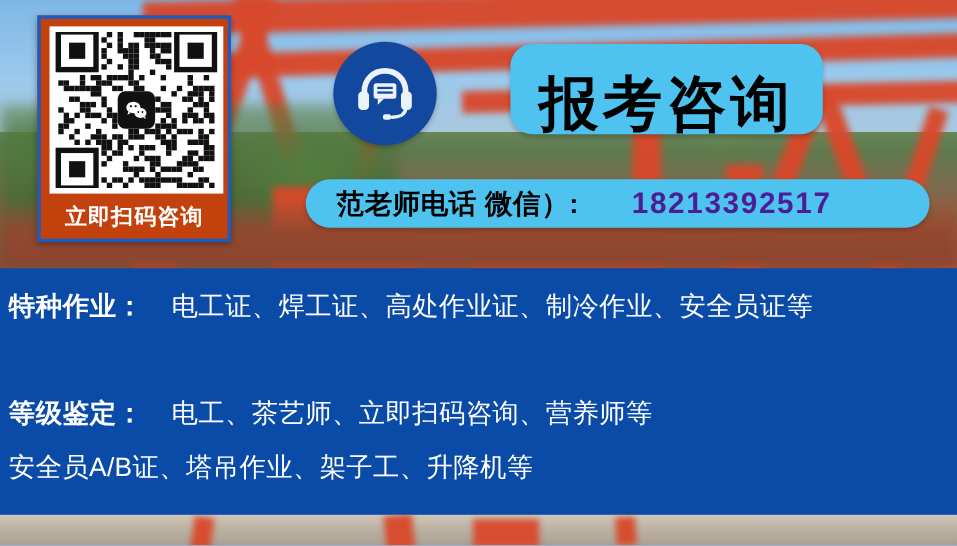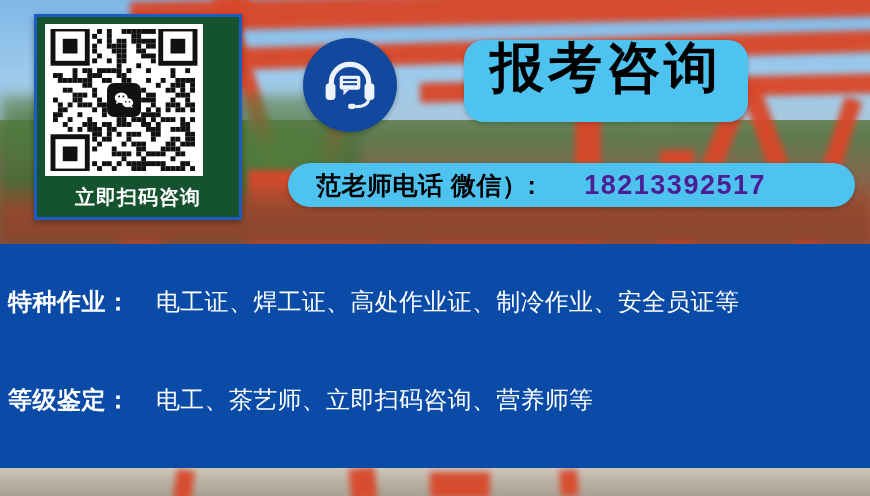--- a/index.html
+++ b/index.html
@@ -122,36 +122,35 @@
     height: 49px;
     white-space: nowrap;
   }
   .info-label {
     color: #FFFFFF;
     font-size: 24px;
     font-weight: bold;
     letter-spacing: 0.5px;
     width: 148px;
     flex: 0 0 148px;
-    margin-top: 24px;
   }
   .info-value {
     color: #FFFFFF;
     font-size: 24px;
     font-weight: normal;
     letter-spacing: 0.3px;
   }
 
   
   .qr-card {
     position: absolute;
     left: 34px; top: 14px;
-    width: 208px;
+    width: 176px;
     height: 206px;
-    background: #14532d;
+    background: #c2410c;
     border: 3px solid #1B5BC4;
     box-sizing: border-box;
     box-shadow: 0 2px 6px rgba(0,0,0,0.35);
     padding-left: 44px;
   }
   .qr-inner {
     position: absolute;
     left: 8px; top: 7px;
     width: 158px;
     height: 152px;
@@ -202,35 +201,35 @@
 
   
   .title-pill {
     position: absolute;
     left: 464px; top: 40px;
     height: 82px;
     padding: 0 26px;
     border-radius: 20px;
     background: #4EC3F0;
     display: flex;
-    align-items: flex-start;
+    align-items: flex-end;
     box-shadow: 0 2px 5px rgba(0,0,0,0.22);
   }
   .title-pill span {
     color: #000000;
     font-size: 54px;
     font-weight: bold;
     letter-spacing: 4px;
     line-height: 1;
   }
 
   
   .phone-pill {
     position: absolute;
-    left: 288px; top: 163px;
+    left: 278px; top: 163px;
     width: 567px;
     height: 44px;
     border-radius: 22px;
     background: #4EC3F0;
     display: flex;
     align-items: center;
     box-shadow: 0 2px 5px rgba(0,0,0,0.22);
   }
   .phone-label {
     color: #000000;
@@ -600,20 +599,21 @@
           <div class="info-label">特种作业：</div>
           <div class="info-value">电工证、焊工证、高处作业证、制冷作业、安全员证等</div>
         </div>
         <div class="info-row">
         </div>
         <div class="info-row">
           <div class="info-label">等级鉴定：</div>
           <div class="info-value">电工、茶艺师、立即扫码咨询、营养师等</div>
         </div>
         <div class="info-row">
+          <div class="info-value">安全员A/B证、塔吊作业、架子工、升降机等</div>
         </div>
       </div>
   </div>
 
   <div class="photo-bottom">
     <div class="bb p1"></div>
     <div class="bb p2"></div>
     <div class="bb p3"></div>
     <div class="bb h1"></div>
 

